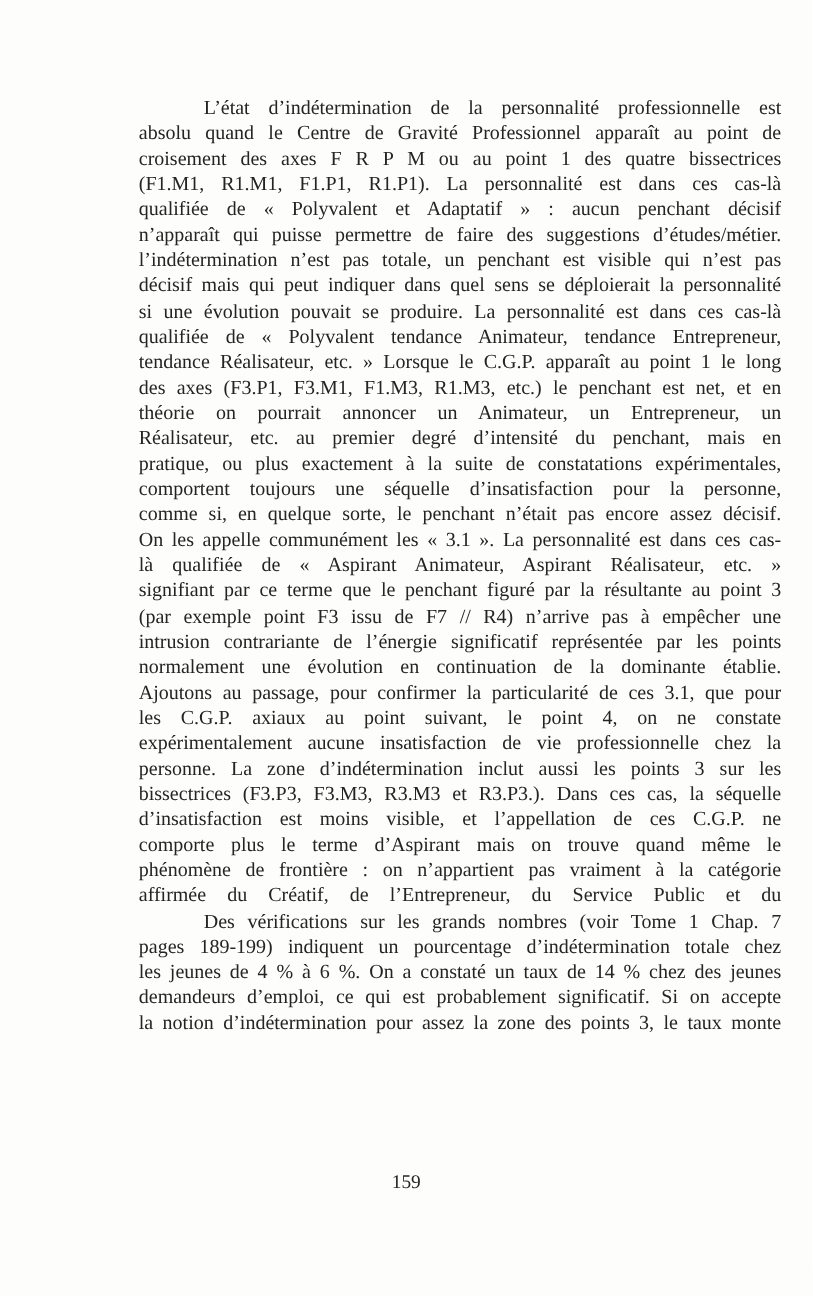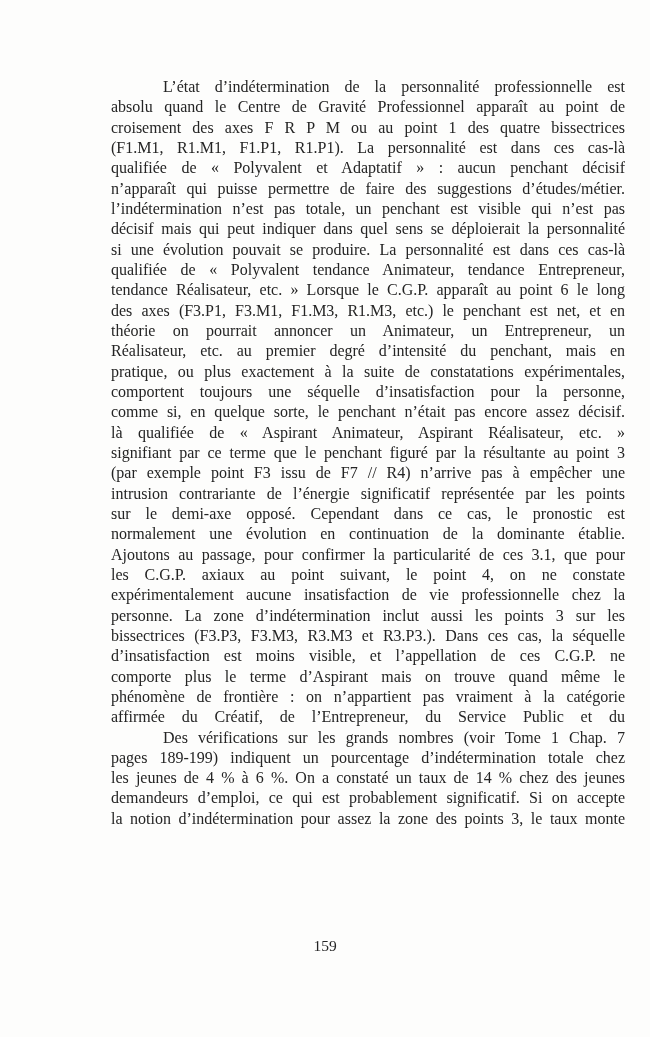--- a/index.html
+++ b/index.html
@@ -61,32 +61,32 @@
         <div class="line first-indent">L’état d’indétermination de la personnalité professionnelle est</div>
         <div class="line">absolu quand le Centre de Gravité Professionnel apparaît au point de</div>
         <div class="line">croisement des axes F R P M ou au point 1 des quatre bissectrices</div>
         <div class="line">(F1.M1, R1.M1, F1.P1, R1.P1). La personnalité est dans ces cas-là</div>
         <div class="line">qualifiée de « Polyvalent et Adaptatif » : aucun penchant décisif</div>
         <div class="line">n’apparaît qui puisse permettre de faire des suggestions d’études/métier.</div>
         <div class="line">l’indétermination n’est pas totale, un penchant est visible qui n’est pas</div>
         <div class="line">décisif mais qui peut indiquer dans quel sens se déploierait la personnalité</div>
         <div class="line">si une évolution pouvait se produire. La personnalité est dans ces cas-là</div>
         <div class="line">qualifiée de « Polyvalent tendance Animateur, tendance Entrepreneur,</div>
-        <div class="line">tendance Réalisateur, etc. » Lorsque le C.G.P. apparaît au point 6 le long</div>
+        <div class="line">tendance Réalisateur, etc. » Lorsque le C.G.P. apparaît au point 1 le long</div>
         <div class="line">des axes (F3.P1, F3.M1, F1.M3, R1.M3, etc.) le penchant est net, et en</div>
         <div class="line">théorie on pourrait annoncer un Animateur, un Entrepreneur, un</div>
         <div class="line">Réalisateur, etc. au premier degré d’intensité du penchant, mais en</div>
         <div class="line">pratique, ou plus exactement à la suite de constatations expérimentales,</div>
         <div class="line">comportent toujours une séquelle d’insatisfaction pour la personne,</div>
         <div class="line">comme si, en quelque sorte, le penchant n’était pas encore assez décisif.</div>
+        <div class="line">On les appelle communément les « 3.1 ». La personnalité est dans ces cas-</div>
         <div class="line">là qualifiée de « Aspirant Animateur, Aspirant Réalisateur, etc. »</div>
         <div class="line">signifiant par ce terme que le penchant figuré par la résultante au point 3</div>
         <div class="line">(par exemple point F3 issu de F7 // R4) n’arrive pas à empêcher une</div>
         <div class="line">intrusion contrariante de l’énergie significatif représentée par les points</div>
-        <div class="line">sur le demi-axe opposé. Cependant dans ce cas, le pronostic est</div>
         <div class="line">normalement une évolution en continuation de la dominante établie.</div>
         <div class="line">Ajoutons au passage, pour confirmer la particularité de ces 3.1, que pour</div>
         <div class="line">les C.G.P. axiaux au point suivant, le point 4, on ne constate</div>
         <div class="line">expérimentalement aucune insatisfaction de vie professionnelle chez la</div>
         <div class="line">personne. La zone d’indétermination inclut aussi les points 3 sur les</div>
         <div class="line">bissectrices (F3.P3, F3.M3, R3.M3 et R3.P3.). Dans ces cas, la séquelle</div>
         <div class="line">d’insatisfaction est moins visible, et l’appellation de ces C.G.P. ne</div>
         <div class="line">comporte plus le terme d’Aspirant mais on trouve quand même le</div>
         <div class="line">phénomène de frontière : on n’appartient pas vraiment à la catégorie</div>
         <div class="line">affirmée du Créatif, de l’Entrepreneur, du Service Public et du</div>

